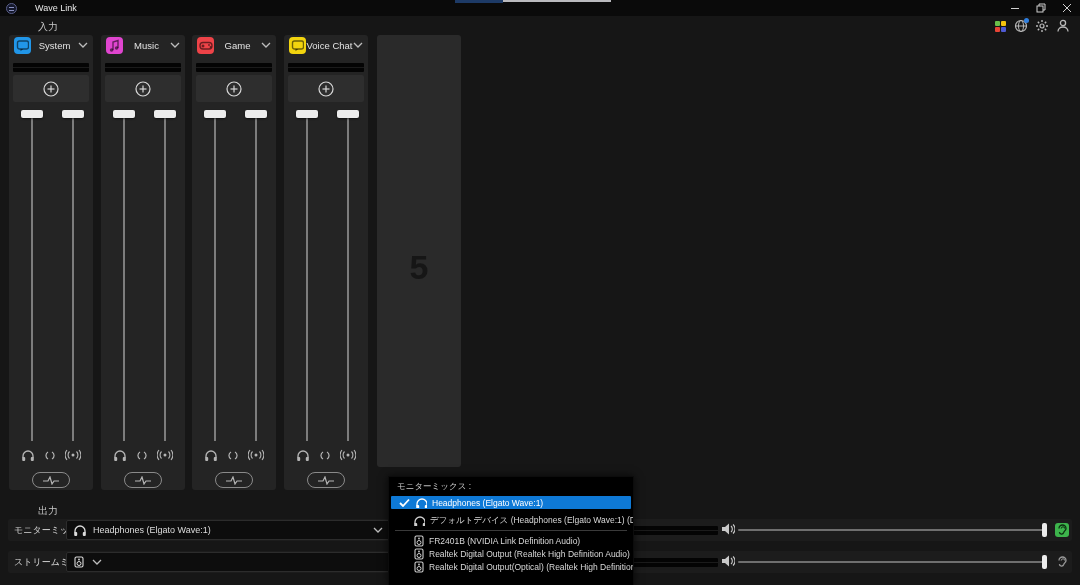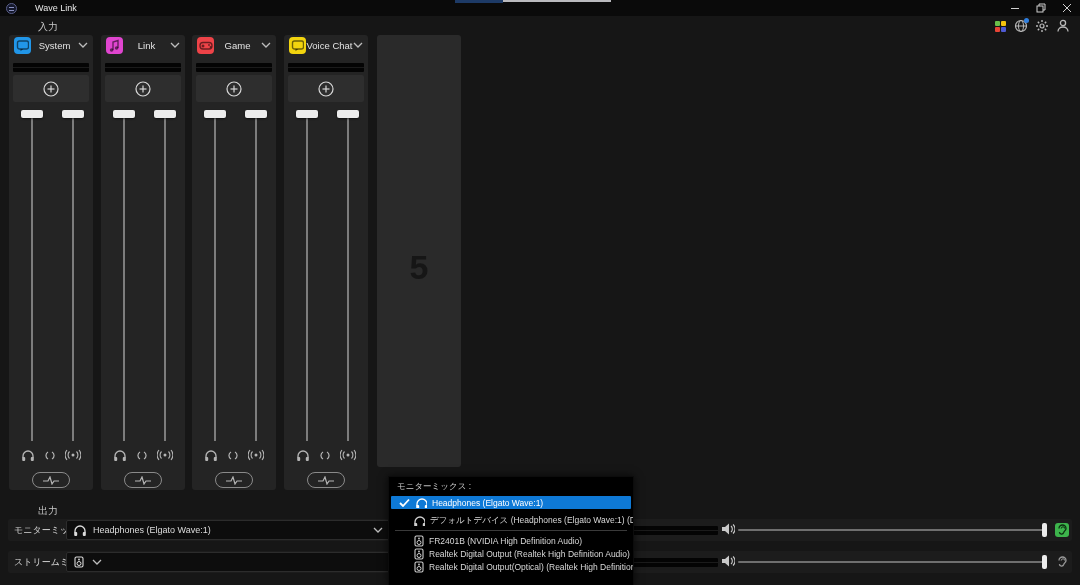--- a/index.html
+++ b/index.html
@@ -319,21 +319,21 @@
       </div>
   </div>
 
   <div class="strip" style="left:101px;">
     <div class="strip-header">
       <span class="chan-badge" style="background: rgb(224, 69, 207);">
           <svg width="13" height="13">
             <use href="#i-note"></use>
           </svg>
         </span>
-      <span class="chan-name">Link</span>
+      <span class="chan-name">Music</span>
       <span class="chev">
           <svg width="10" height="8">
             <use href="#i-chev"></use>
           </svg>
         </span>
     </div>
     <div class="strip-meter"></div>
     <div class="add-area">
         <svg width="16" height="16">
           <use href="#i-plus"></use>
@@ -560,21 +560,21 @@
       <span>デフォルトデバイス (Headphones (Elgato Wave:1) (Default))</span>
     </div>
     <div class="popup-sep"></div>
     <div class="popup-item">
       <span class="check-col"></span>
       <span class="p-icon">
           <svg width="11" height="12">
             <use href="#i-devbox"></use>
           </svg>
         </span>
-      <span>FR2401B (NVIDIA High Definition Audio)</span>
+      <span>FR2401B (NVIDIA Link Definition Audio)</span>
     </div>
     <div class="popup-item">
       <span class="check-col"></span>
       <span class="p-icon">
           <svg width="11" height="12">
             <use href="#i-devbox"></use>
           </svg>
         </span>
       <span>Realtek Digital Output (Realtek High Definition Audio)</span>
     </div>

